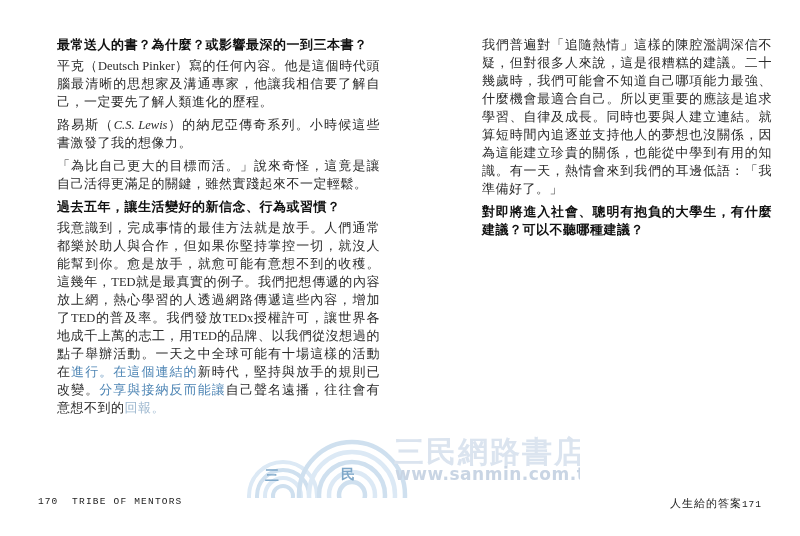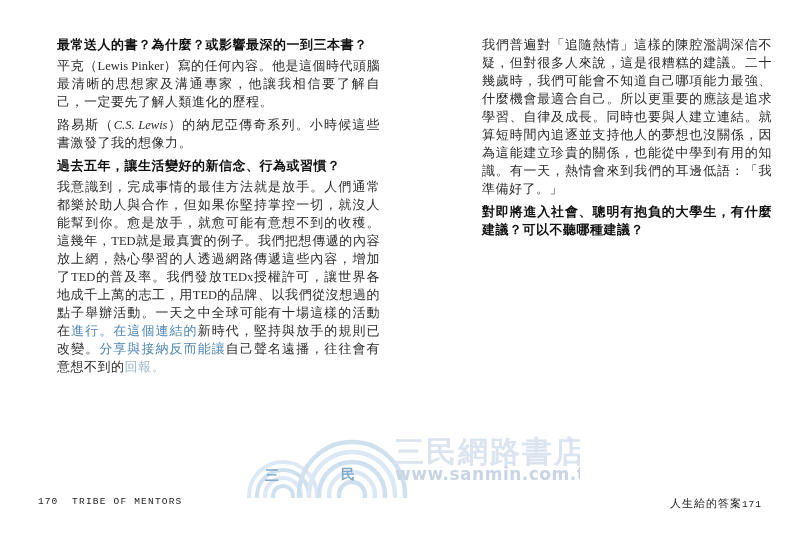--- a/index.html
+++ b/index.html
@@ -76,22 +76,23 @@
       </g>
       <text class="wm-glyph" x="30" y="52" fill="#7ea7c8">三</text>
       <text class="wm-glyph" x="106" y="51" fill="#7ea7c8">民</text>
       <text class="wm-store" x="159" y="34" fill="#dbe4ef">三民網路書店</text>
       <text class="wm-url" x="160" y="52" fill="#c9d5e4">www.sanmin.com.tw</text>
     </svg>
   </div>
 
   <div id="left-col" class="col">
       <div class="block heading"><span class="cjk">最常送人的書？為什麼？或影響最深的一到三本書？</span></div>
-      <div class="block para"><span class="cjk">平克（</span><span class="latin">Lewis Pinker</span><span class="cjk">）寫的任何內容。他是這個時代頭腦最清晰的思想家及溝通專家，他讓我相信要了解自己，一定要先了解人類進化的歷程。</span></div>
+      <div class="block para"><span class="cjk">平克（</span><span class="latin">Deutsch Pinker</span><span class="cjk">）寫的任何內容。他是這個時代頭腦最清晰的思想家及溝通專家，他讓我相信要了解自己，一定要先了解人類進化的歷程。</span></div>
       <div class="block para"><span class="cjk">路易斯（</span><span class="latin-italic">C.S. Lewis</span><span class="cjk">）的納尼亞傳奇系列。小時候這些書激發了我的想像力。</span></div>
+      <div class="block para"><span class="cjk">「為比自己更大的目標而活。」說來奇怪，這竟是讓自己活得更滿足的關鍵，雖然實踐起來不一定輕鬆。</span></div>
       <div class="block heading"><span class="cjk">過去五年，讓生活變好的新信念、行為或習慣？</span></div>
       <div class="block para"><span class="cjk">我意識到，完成事情的最佳方法就是放手。人們通常都樂於助人與合作，但如果你堅持掌控一切，就沒人能幫到你。愈是放手，就愈可能有意想不到的收穫。這幾年，</span><span class="latin">TED</span><span class="cjk">就是最真實的例子。我們把想傳遞的內容放上網，熱心學習的人透過網路傳遞這些內容，增加了</span><span class="latin">TED</span><span class="cjk">的普及率。我們發放</span><span class="latin">TEDx</span><span class="cjk">授權許可，讓世界各地成千上萬的志工，用</span><span class="latin">TED</span><span class="cjk">的品牌、以我們從沒想過的點子舉辦活動。一天之中全球可能有十場這樣的活動在</span><span class="blue">進行。在這個連結的</span><span class="cjk">新時代，堅持與放手的規則已改變。</span><span class="blue">分享與接納反而能讓</span><span class="cjk">自己聲名遠播，往往會有意想不到的</span><span class="blue-pale">回報。</span></div>
     </div>
 
   <div id="right-col" class="col">
       <div class="block para"><span class="cjk">我們普遍對「追隨熱情」這樣的陳腔濫調深信不疑，但對很多人來說，這是很糟糕的建議。二十幾歲時，我們可能會不知道自己哪項能力最強、什麼機會最適合自己。所以更重要的應該是追求學習、自律及成長。同時也要與人建立連結。就算短時間內追逐並支持他人的夢想也沒關係，因為這能建立珍貴的關係，也能從中學到有用的知識。有一天，熱情會來到我們的耳邊低語：「我準備好了。」</span></div>
       <div class="block heading"><span class="cjk">對即將進入社會、聰明有抱負的大學生，有什麼建議？可以不聽哪種建議？</span></div>
     </div>
 
   <div id="footer-left" class="footer">

